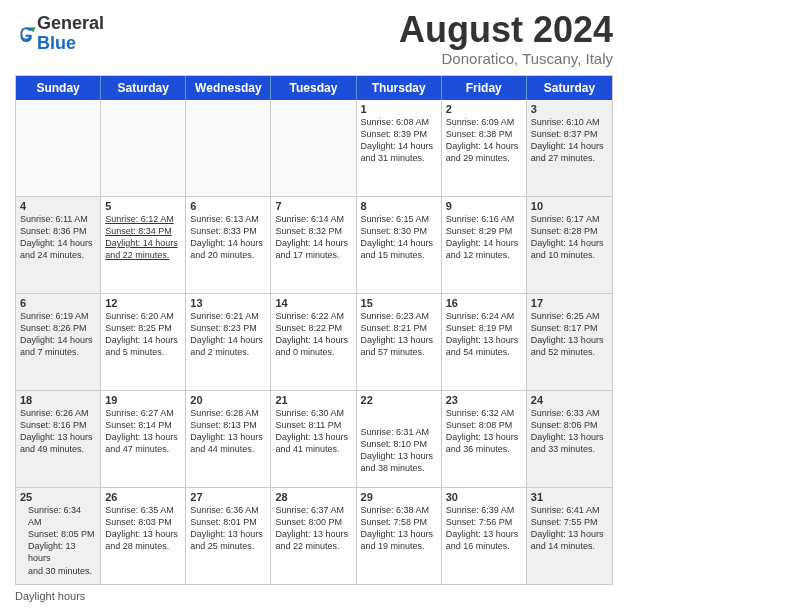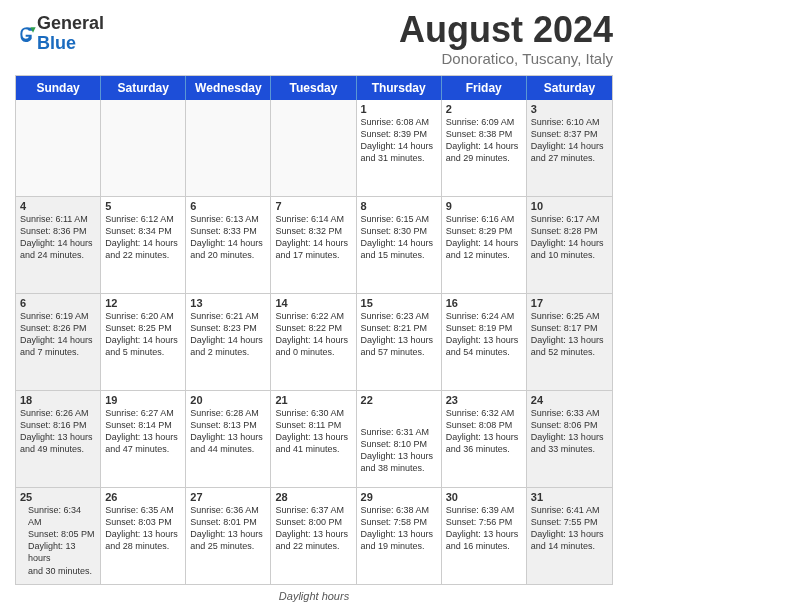--- a/index.html
+++ b/index.html
@@ -113,22 +113,21 @@
     }
     .day-info {
       font-size: 9px;
       color: #333;
       line-height: 1.35;
     }
     .footer {
       margin-top: 5px;
       font-size: 11px;
       color: #555;
-      text-align: center;
-      font-style: italic;
+      text-align: left;
     }
   </style>
 </head>
 <body>
 
 <div class="page">
   <div class="header">
     <div class="logo">
       <svg class="logo-icon" viewBox="0 0 30 30" xmlns="http://www.w3.org/2000/svg">
         <path d="M5 15 Q5 5 15 5 Q22 5 25 10 L18 10 Q16 8 13 8 Q8 8 8 15 Q8 22 13 22 Q17 22 18 19 L13 19 L13 16 L22 16 L22 22 Q19 27 13 27 Q5 27 5 15Z" fill="#1a6bbf"></path>
@@ -186,21 +185,21 @@
         <div class="cal-row">
           <div class="cal-cell shaded">
             <span class="day-num">4</span>
             <div class="day-info" style="white-space: pre-line;">Sunrise: 6:11 AM
 Sunset: 8:36 PM
 Daylight: 14 hours
 and 24 minutes.</div>
           </div>
           <div class="cal-cell">
             <span class="day-num">5</span>
-            <div class="day-info" style="white-space: pre-line;">Sunrise: 6:12 AM
+            <div class="day-info" style="white-space: pre-line; text-decoration: underline;">Sunrise: 6:12 AM
 Sunset: 8:34 PM
 Daylight: 14 hours
 and 22 minutes.</div>
           </div>
           <div class="cal-cell">
             <span class="day-num">6</span>
             <div class="day-info" style="white-space: pre-line;">Sunrise: 6:13 AM
 Sunset: 8:33 PM
 Daylight: 14 hours
 and 20 minutes.</div>

